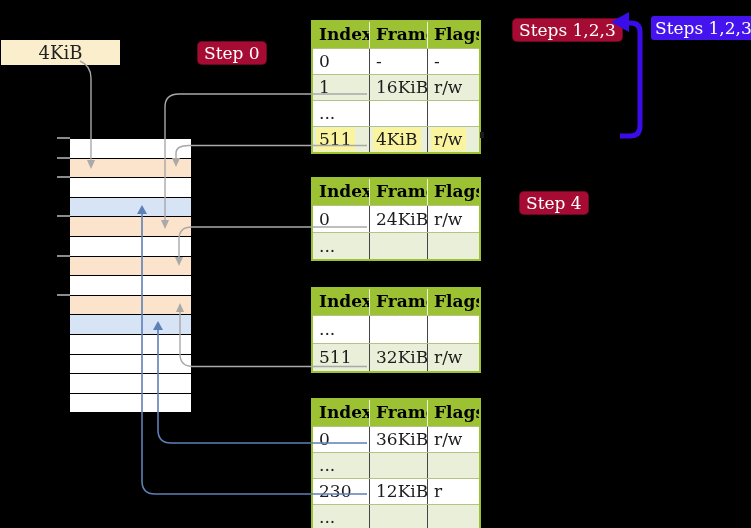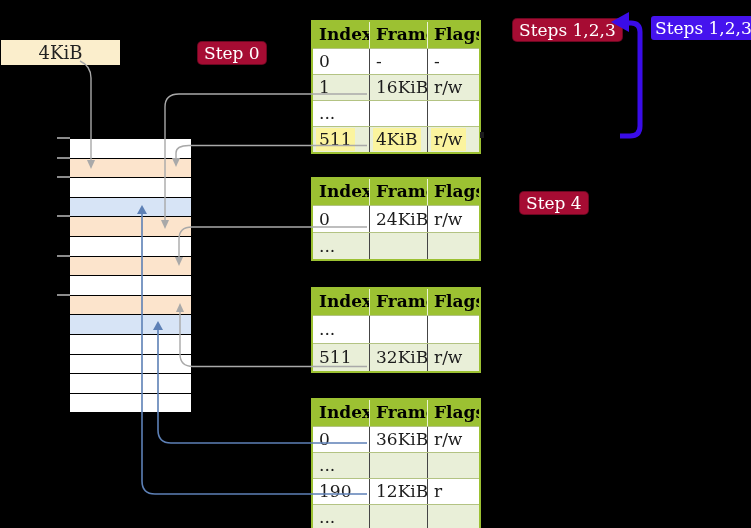--- a/index.html
+++ b/index.html
@@ -135,21 +135,21 @@
         <div class="c c0">0</div>
         <div class="c c1">36KiB</div>
         <div class="c c2">r/w</div>
       </div>
       <div class="brow alt">
         <div class="c c0">...</div>
         <div class="c c1"></div>
         <div class="c c2"></div>
       </div>
       <div class="brow">
-        <div class="c c0">190</div>
+        <div class="c c0">230</div>
         <div class="c c1">12KiB</div>
         <div class="c c2">r</div>
       </div>
       <div class="brow alt">
         <div class="c c0">...</div>
         <div class="c c1"></div>
         <div class="c c2"></div>
       </div>
     </div>
 

